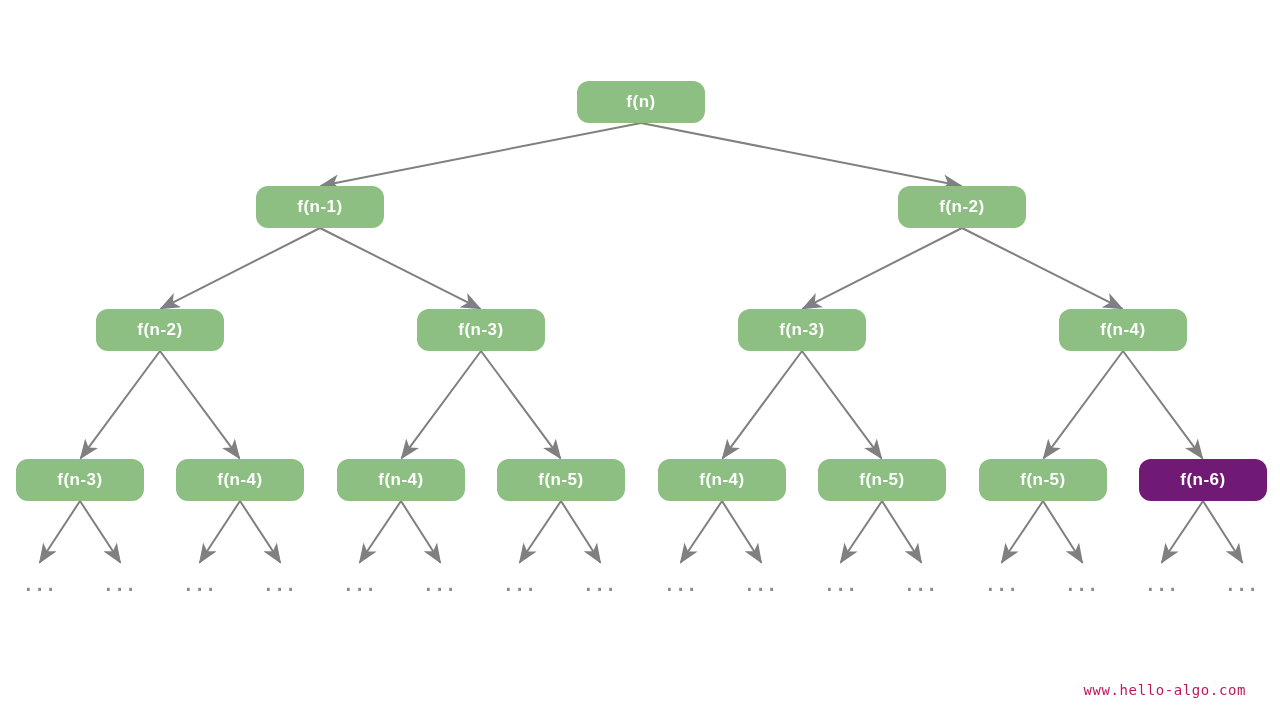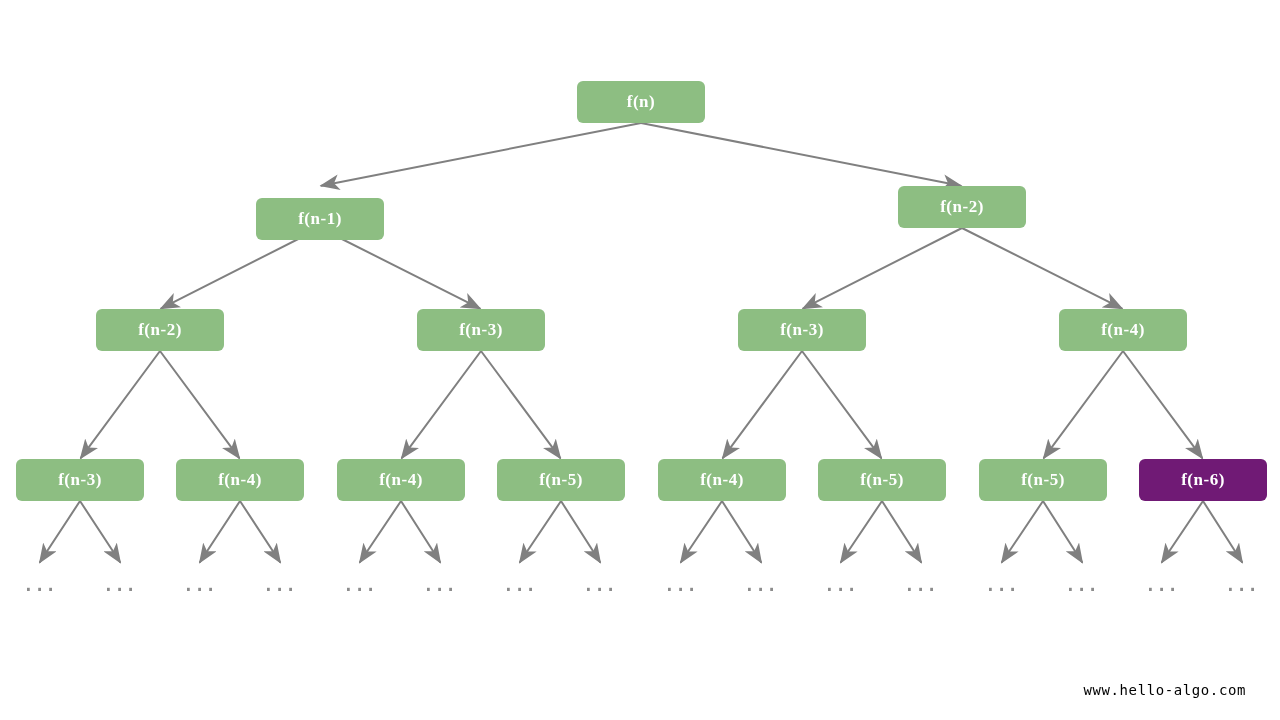--- a/index.html
+++ b/index.html
@@ -20,23 +20,23 @@
     left: 0;
     top: 0;
     width: 1280px;
     height: 720px;
     pointer-events: none;
   }
   .node {
     position: absolute;
     box-sizing: border-box;
     background: #8dbe82;
-    border-radius: 6px;
+    border-radius: 12px;
     color: #ffffff;
-    font-family: Liberation Serif, serif;
+    font-family: Liberation Sans, sans-serif;
     font-size: 17px;
     font-weight: bold;
     letter-spacing: 0.5px;
     display: flex;
     align-items: center;
     justify-content: center;
     white-space: nowrap;
     user-select: none;
   }
   .dots {
@@ -103,21 +103,21 @@
         <line x1="882" y1="501" x2="921" y2="562" stroke="#808080" stroke-width="2" stroke-linecap="round" marker-end="url(#arrowhead)"></line>
         <line x1="1043" y1="501" x2="1002" y2="562" stroke="#808080" stroke-width="2" stroke-linecap="round" marker-end="url(#arrowhead)"></line>
         <line x1="1043" y1="501" x2="1082" y2="562" stroke="#808080" stroke-width="2" stroke-linecap="round" marker-end="url(#arrowhead)"></line>
         <line x1="1203" y1="501" x2="1162" y2="562" stroke="#808080" stroke-width="2" stroke-linecap="round" marker-end="url(#arrowhead)"></line>
         <line x1="1203" y1="501" x2="1242" y2="562" stroke="#808080" stroke-width="2" stroke-linecap="round" marker-end="url(#arrowhead)"></line>
       </g>
   </svg>
 
   <div id="node-layer">
       <div class="node" style="left: 577px; top: 81px; width: 128px; height: 42px; background: rgb(141, 190, 130); color: rgb(255, 255, 255);">f(n)</div>
-      <div class="node" style="left: 256px; top: 198px; width: 128px; height: 42px; background: rgb(141, 190, 130); color: rgb(255, 255, 255);">f(n-1)</div>
+      <div class="node" style="left: 256px; top: 186px; width: 128px; height: 42px; background: rgb(141, 190, 130); color: rgb(255, 255, 255);">f(n-1)</div>
       <div class="node" style="left: 898px; top: 186px; width: 128px; height: 42px; background: rgb(141, 190, 130); color: rgb(255, 255, 255);">f(n-2)</div>
       <div class="node" style="left: 96px; top: 309px; width: 128px; height: 42px; background: rgb(141, 190, 130); color: rgb(255, 255, 255);">f(n-2)</div>
       <div class="node" style="left: 417px; top: 309px; width: 128px; height: 42px; background: rgb(141, 190, 130); color: rgb(255, 255, 255);">f(n-3)</div>
       <div class="node" style="left: 738px; top: 309px; width: 128px; height: 42px; background: rgb(141, 190, 130); color: rgb(255, 255, 255);">f(n-3)</div>
       <div class="node" style="left: 1059px; top: 309px; width: 128px; height: 42px; background: rgb(141, 190, 130); color: rgb(255, 255, 255);">f(n-4)</div>
       <div class="node" style="left: 16px; top: 459px; width: 128px; height: 42px; background: rgb(141, 190, 130); color: rgb(255, 255, 255);">f(n-3)</div>
       <div class="node" style="left: 176px; top: 459px; width: 128px; height: 42px; background: rgb(141, 190, 130); color: rgb(255, 255, 255);">f(n-4)</div>
       <div class="node" style="left: 337px; top: 459px; width: 128px; height: 42px; background: rgb(141, 190, 130); color: rgb(255, 255, 255);">f(n-4)</div>
       <div class="node" style="left: 497px; top: 459px; width: 128px; height: 42px; background: rgb(141, 190, 130); color: rgb(255, 255, 255);">f(n-5)</div>
       <div class="node" style="left: 658px; top: 459px; width: 128px; height: 42px; background: rgb(141, 190, 130); color: rgb(255, 255, 255);">f(n-4)</div>
@@ -137,14 +137,14 @@
       <div class="dots" style="left: 661px; top: 577px; width: 40px; color: rgb(140, 140, 140);">...</div>
       <div class="dots" style="left: 741px; top: 577px; width: 40px; color: rgb(140, 140, 140);">...</div>
       <div class="dots" style="left: 821px; top: 577px; width: 40px; color: rgb(140, 140, 140);">...</div>
       <div class="dots" style="left: 901px; top: 577px; width: 40px; color: rgb(140, 140, 140);">...</div>
       <div class="dots" style="left: 982px; top: 577px; width: 40px; color: rgb(140, 140, 140);">...</div>
       <div class="dots" style="left: 1062px; top: 577px; width: 40px; color: rgb(140, 140, 140);">...</div>
       <div class="dots" style="left: 1142px; top: 577px; width: 40px; color: rgb(140, 140, 140);">...</div>
       <div class="dots" style="left: 1222px; top: 577px; width: 40px; color: rgb(140, 140, 140);">...</div>
     </div>
 
-  <div id="watermark" style="color: #000000;">www.hello-algo.com</div>
+  <div id="watermark" style="color: #be185d;">www.hello-algo.com</div>
 </div>
 
 </body></html>

